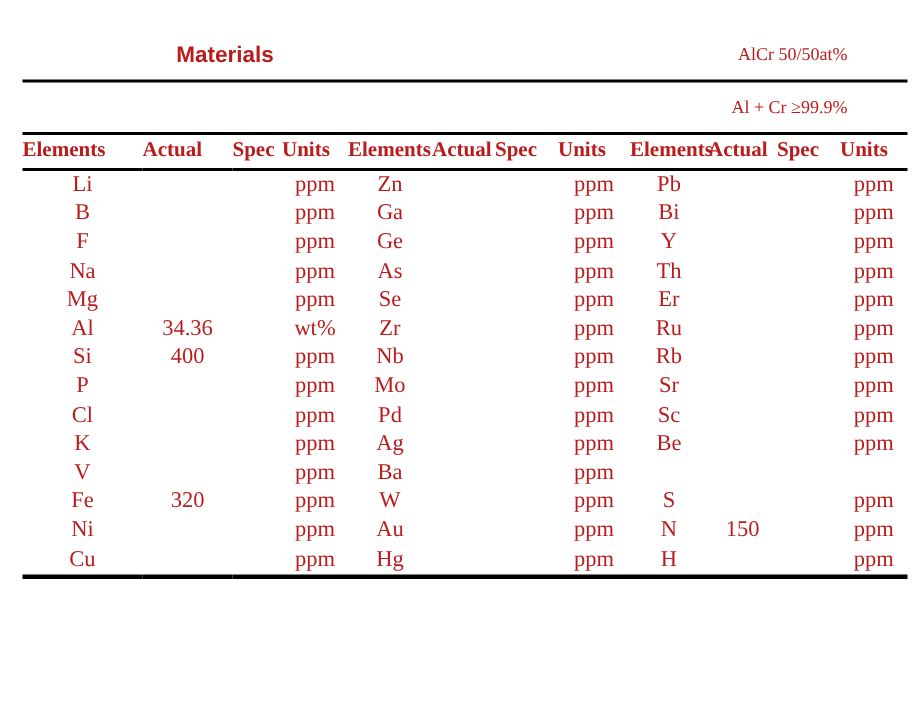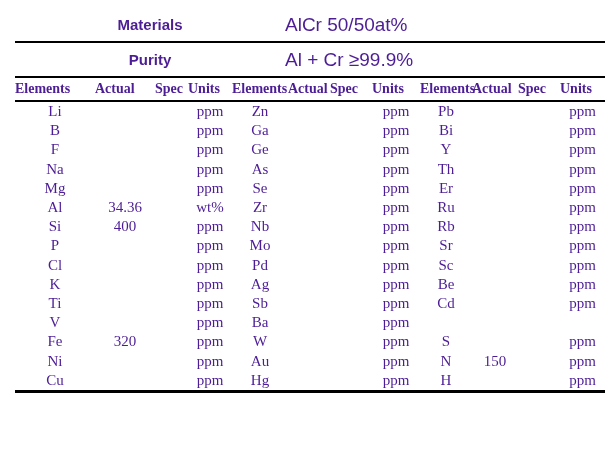--- a/index.html
+++ b/index.html
@@ -2,46 +2,46 @@
 <html><head>
 <meta charset="utf-8">
 <style>
   html, body {
     margin: 0; padding: 0;
     background: #ffffff;
     width: 614px; height: 476px;
     overflow: hidden;
   }
   .sheet {
-    padding-top: 8px;
+    padding-top: 20px;
     margin-left: 15px;
     width: 590px;
-    color: #4c1d95;
+    color: #b91c1c;
   }
   
   .title-row {
     display: flex;
     align-items: center;
     height: 33px;
     border-bottom: 2.5px solid #000;
   }
   .t-label {
     width: 270px;
     text-align: center;
     font-family: "Liberation Sans", sans-serif;
     font-size: 15px;
     font-weight: bold;
     white-space: nowrap;
   }
   .t-value {
     flex: 1;
-    text-align: left;
+    text-align: right;
     padding-right: 40px;
-    font-family: Liberation Sans, sans-serif;
-    font-size: 19px;
+    font-family: Liberation Serif, serif;
+    font-size: 12px;
     white-space: nowrap;
   }
   
   table.elements {
     border-collapse: collapse;
     table-layout: fixed;
     width: 590px;
     border-bottom: 3px solid #000;
   }
   table.elements th {
@@ -77,21 +77,20 @@
 <body>
 
 <div class="sheet">
 
   <div class="title-row">
     <div class="t-label">Materials</div>
     <div class="t-value">AlCr 50/50at%</div>
   </div>
 
   <div class="title-row">
-    <div class="t-label">Purity</div>
     <div class="t-value">Al + Cr ≥99.9%</div>
   </div>
 
   <table class="elements">
     <colgroup>
       <col class="c-el1">
         <col class="c-ac1">
         <col class="c-sp1">
         <col class="c-un1">
       <col class="c-el2">
@@ -254,34 +253,20 @@
           <td>Ag</td>
           <td></td>
           <td></td>
           <td>ppm</td>
           <td>Be</td>
           <td></td>
           <td></td>
           <td>ppm</td>
         </tr>
         <tr>
-          <td>Ti</td>
-          <td></td>
-          <td></td>
-          <td>ppm</td>
-          <td>Sb</td>
-          <td></td>
-          <td></td>
-          <td>ppm</td>
-          <td>Cd</td>
-          <td></td>
-          <td></td>
-          <td>ppm</td>
-        </tr>
-        <tr>
           <td>V</td>
           <td></td>
           <td></td>
           <td>ppm</td>
           <td>Ba</td>
           <td></td>
           <td></td>
           <td>ppm</td>
           <td></td>
           <td></td>

